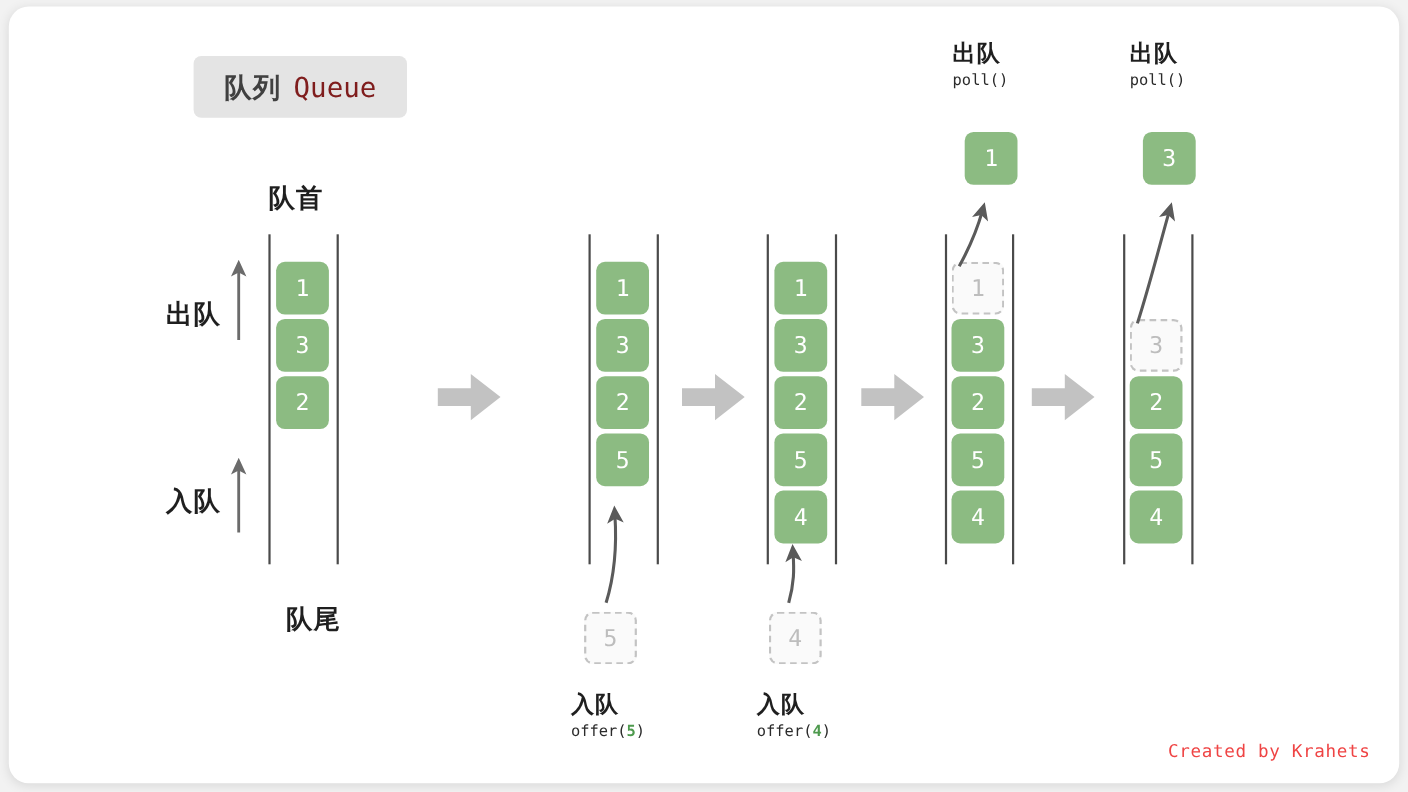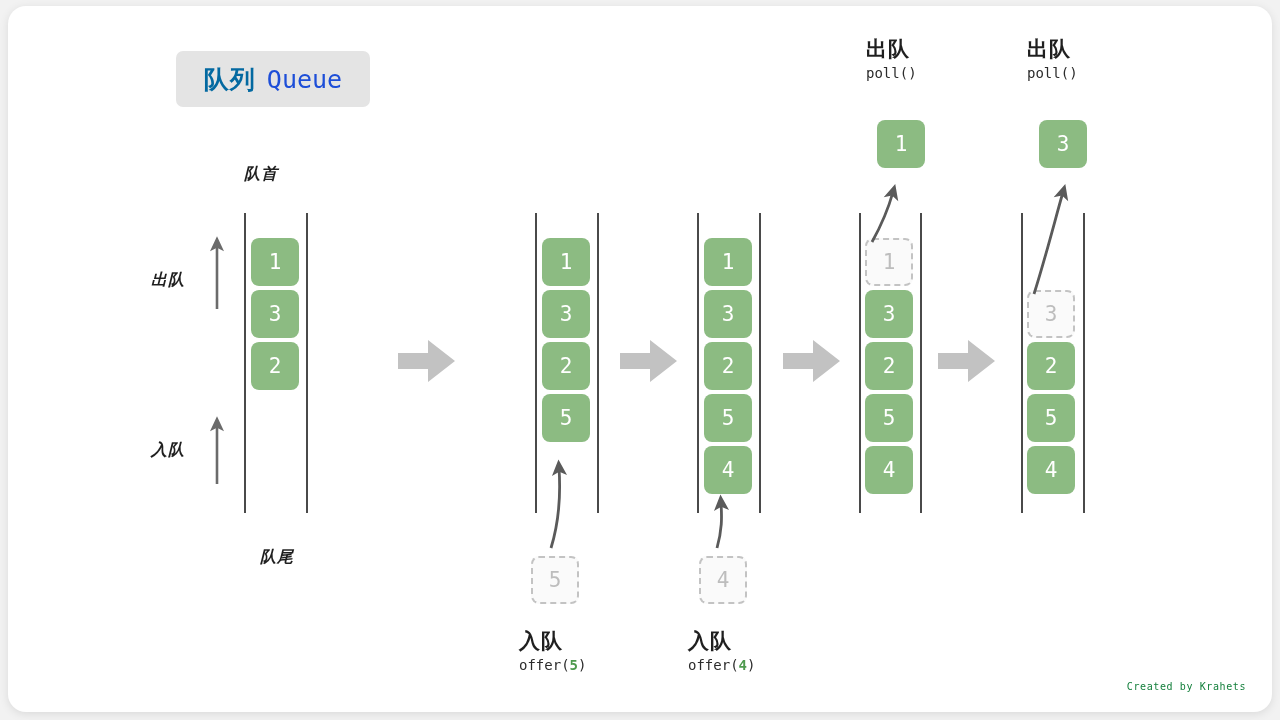--- a/index.html
+++ b/index.html
@@ -37,37 +37,36 @@
     background: #e4e4e4;
     border-radius: 7px;
     display: flex;
     align-items: center;
     justify-content: center;
     gap: 11px;
   }
   #title-badge .cn {
     font-size: 25px;
     font-weight: bold;
-    color: #0369a1;
+    color: #404040;
     letter-spacing: 1px;
   }
   #title-badge .en {
     font-size: 25px;
-    color: #1d4ed8;
+    color: #7f1d1d;
     font-family: "DejaVu Sans Mono", "Liberation Mono", monospace;
   }
 
   
   .cn-label {
-    font-size: 16px;
+    font-size: 24px;
     font-weight: bold;
     color: #1f1f1f;
     letter-spacing: 1px;
     white-space: nowrap;
-    font-style: italic;
   }
 
   
   .op-caption {
     text-align: left;
     white-space: nowrap;
     line-height: 1.42;
   }
   .op-caption .op-cn {
     font-size: 21px;
@@ -106,22 +105,22 @@
   }
   .node.ghost {
     background: #fafafa;
     border: 2px dashed #c3c3c3;
     color: #bdbdbd;
   }
 
   
   #credit {
     right: 26px; bottom: 20px;
-    font-size: 10px;
-    color: #15803d;
+    font-size: 16px;
+    color: #ef4444;
     font-family: "DejaVu Sans Mono", "Liberation Mono", monospace;
     letter-spacing: 0.6px;
   }
 
   svg.overlay {
     position: absolute;
     left: 0; top: 0;
     width: 1264px;
     height: 706px;
     pointer-events: none;

